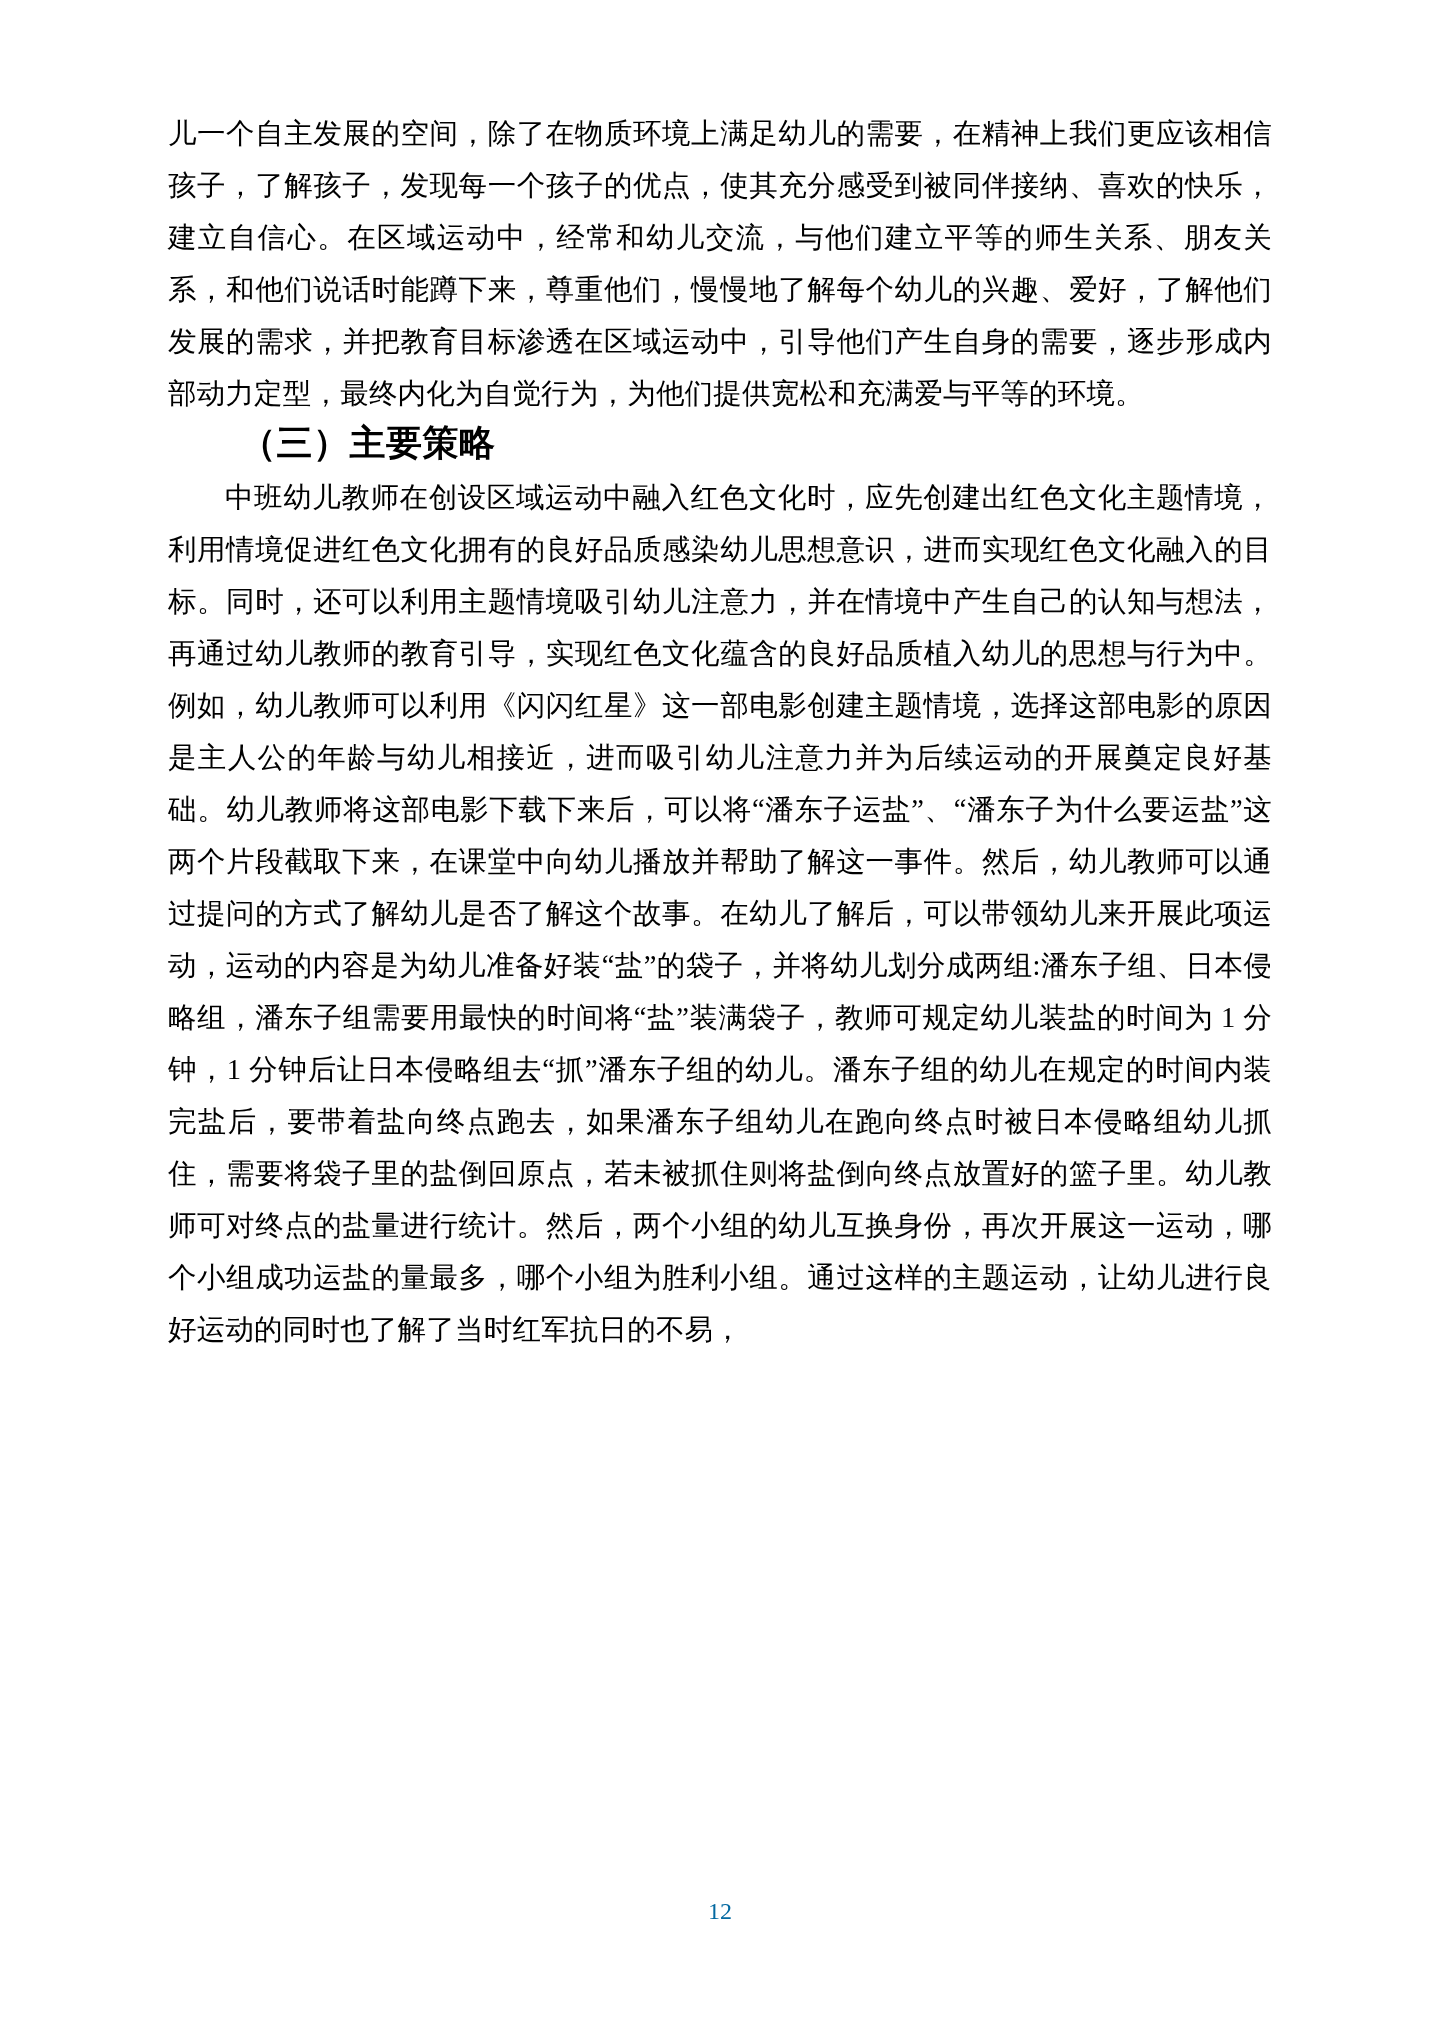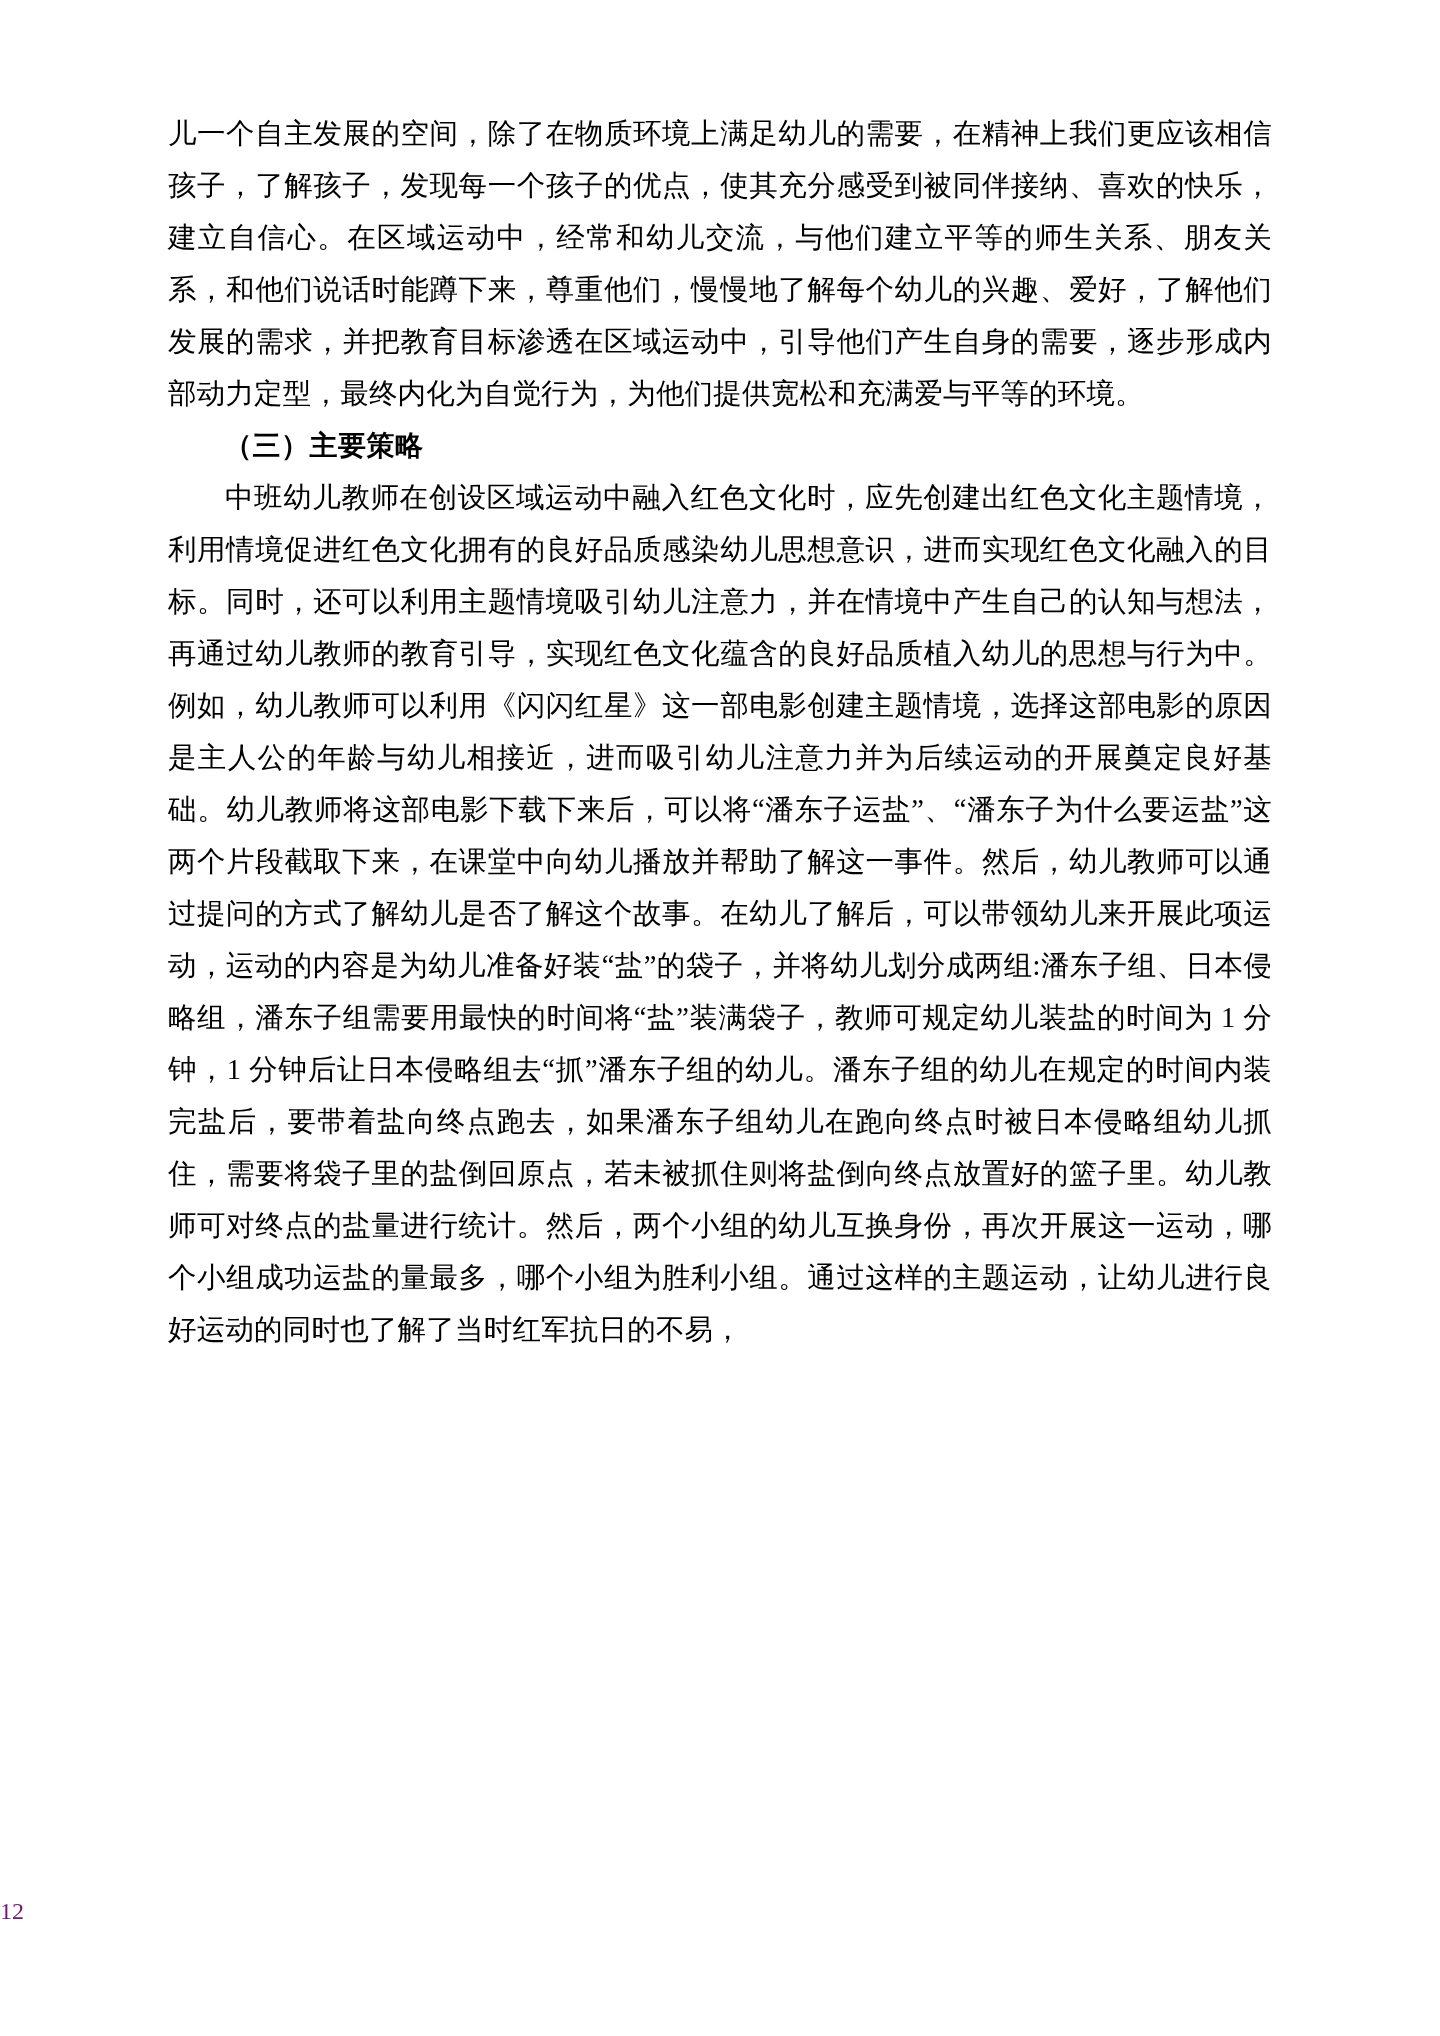--- a/index.html
+++ b/index.html
@@ -32,37 +32,38 @@
     text-align: justify;
     text-justify: inter-ideograph;
     letter-spacing: 0.2px;
   }
   p.indent {
     text-indent: 2em;
   }
   p.heading {
     font-weight: bold;
     text-indent: 2em;
-    font-family: Liberation Sans, sans-serif;
-    font-size: 28px;
+    font-family: Liberation Mono, monospace;
+    font-size: 36px;
     letter-spacing: 0.5px;
   }
   p.heading-serif {
     font-weight: bold;
     text-indent: 2em;
     font-size: 28.5px;
   }
   .page-number {
     position: absolute;
     left: 0;
     right: 0;
     bottom: 62px;
+    text-align: center;
     font-size: 24px;
     font-family: "Liberation Serif", "DejaVu Serif", serif;
-    color: #701a75;
+    color: #0369a1;
   }
 </style>
 </head>
 <body>
 
 <div class="page">
   <div class="doc-body">
     <p class="para-continued">儿一个自主发展的空间，除了在物质环境上满足幼儿的需要，在精神上我们更应该相信孩子，了解孩子，发现每一个孩子的优点，使其充分感受到被同伴接纳、喜欢的快乐，建立自信心。在区域运动中，经常和幼儿交流，与他们建立平等的师生关系、朋友关系，和他们说话时能蹲下来，尊重他们，慢慢地了解每个幼儿的兴趣、爱好，了解他们发展的需求，并把教育目标渗透在区域运动中，引导他们产生自身的需要，逐步形成内部动力定型，最终内化为自觉行为，为他们提供宽松和充满爱与平等的环境。</p>
     <p class="heading">（三）主要策略</p>
     <p class="indent">中班幼儿教师在创设区域运动中融入红色文化时，应先创建出红色文化主题情境，利用情境促进红色文化拥有的良好品质感染幼儿思想意识，进而实现红色文化融入的目标。同时，还可以利用主题情境吸引幼儿注意力，并在情境中产生自己的认知与想法，再通过幼儿教师的教育引导，实现红色文化蕴含的良好品质植入幼儿的思想与行为中。例如，幼儿教师可以利用《闪闪红星》这一部电影创建主题情境，选择这部电影的原因是主人公的年龄与幼儿相接近，进而吸引幼儿注意力并为后续运动的开展奠定良好基础。幼儿教师将这部电影下载下来后，可以将“潘东子运盐”、“潘东子为什么要运盐”这两个片段截取下来，在课堂中向幼儿播放并帮助了解这一事件。然后，幼儿教师可以通过提问的方式了解幼儿是否了解这个故事。在幼儿了解后，可以带领幼儿来开展此项运动，运动的内容是为幼儿准备好装“盐”的袋子，并将幼儿划分成两组:潘东子组、日本侵略组，潘东子组需要用最快的时间将“盐”装满袋子，教师可规定幼儿装盐的时间为 1 分钟，1 分钟后让日本侵略组去“抓”潘东子组的幼儿。潘东子组的幼儿在规定的时间内装完盐后，要带着盐向终点跑去，如果潘东子组幼儿在跑向终点时被日本侵略组幼儿抓住，需要将袋子里的盐倒回原点，若未被抓住则将盐倒向终点放置好的篮子里。幼儿教师可对终点的盐量进行统计。然后，两个小组的幼儿互换身份，再次开展这一运动，哪个小组成功运盐的量最多，哪个小组为胜利小组。通过这样的主题运动，让幼儿进行良好运动的同时也了解了当时红军抗日的不易，</p>

